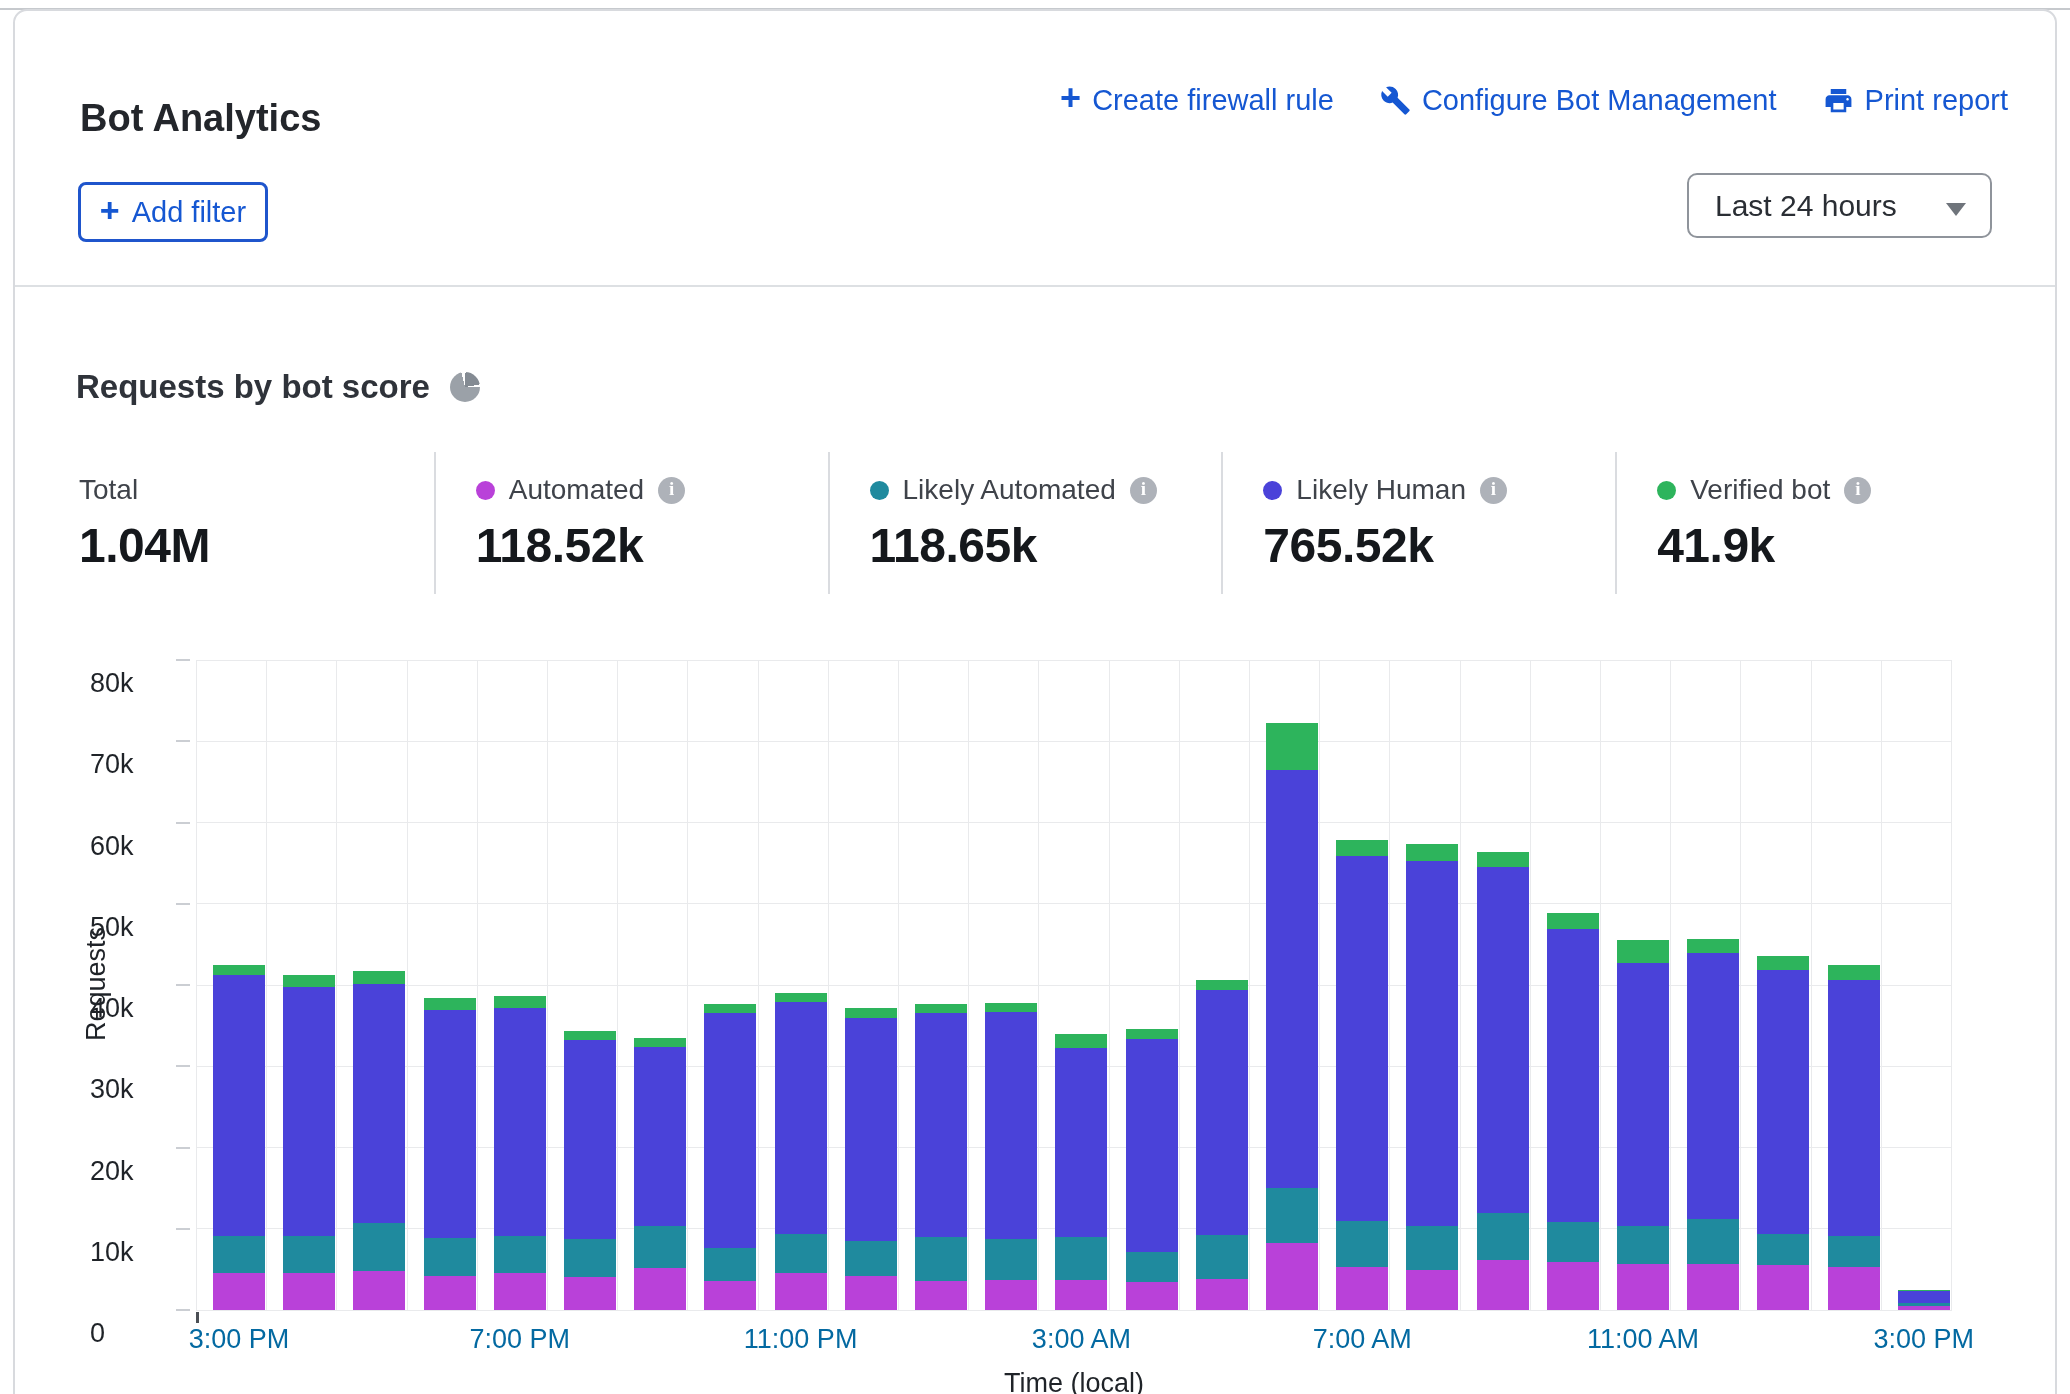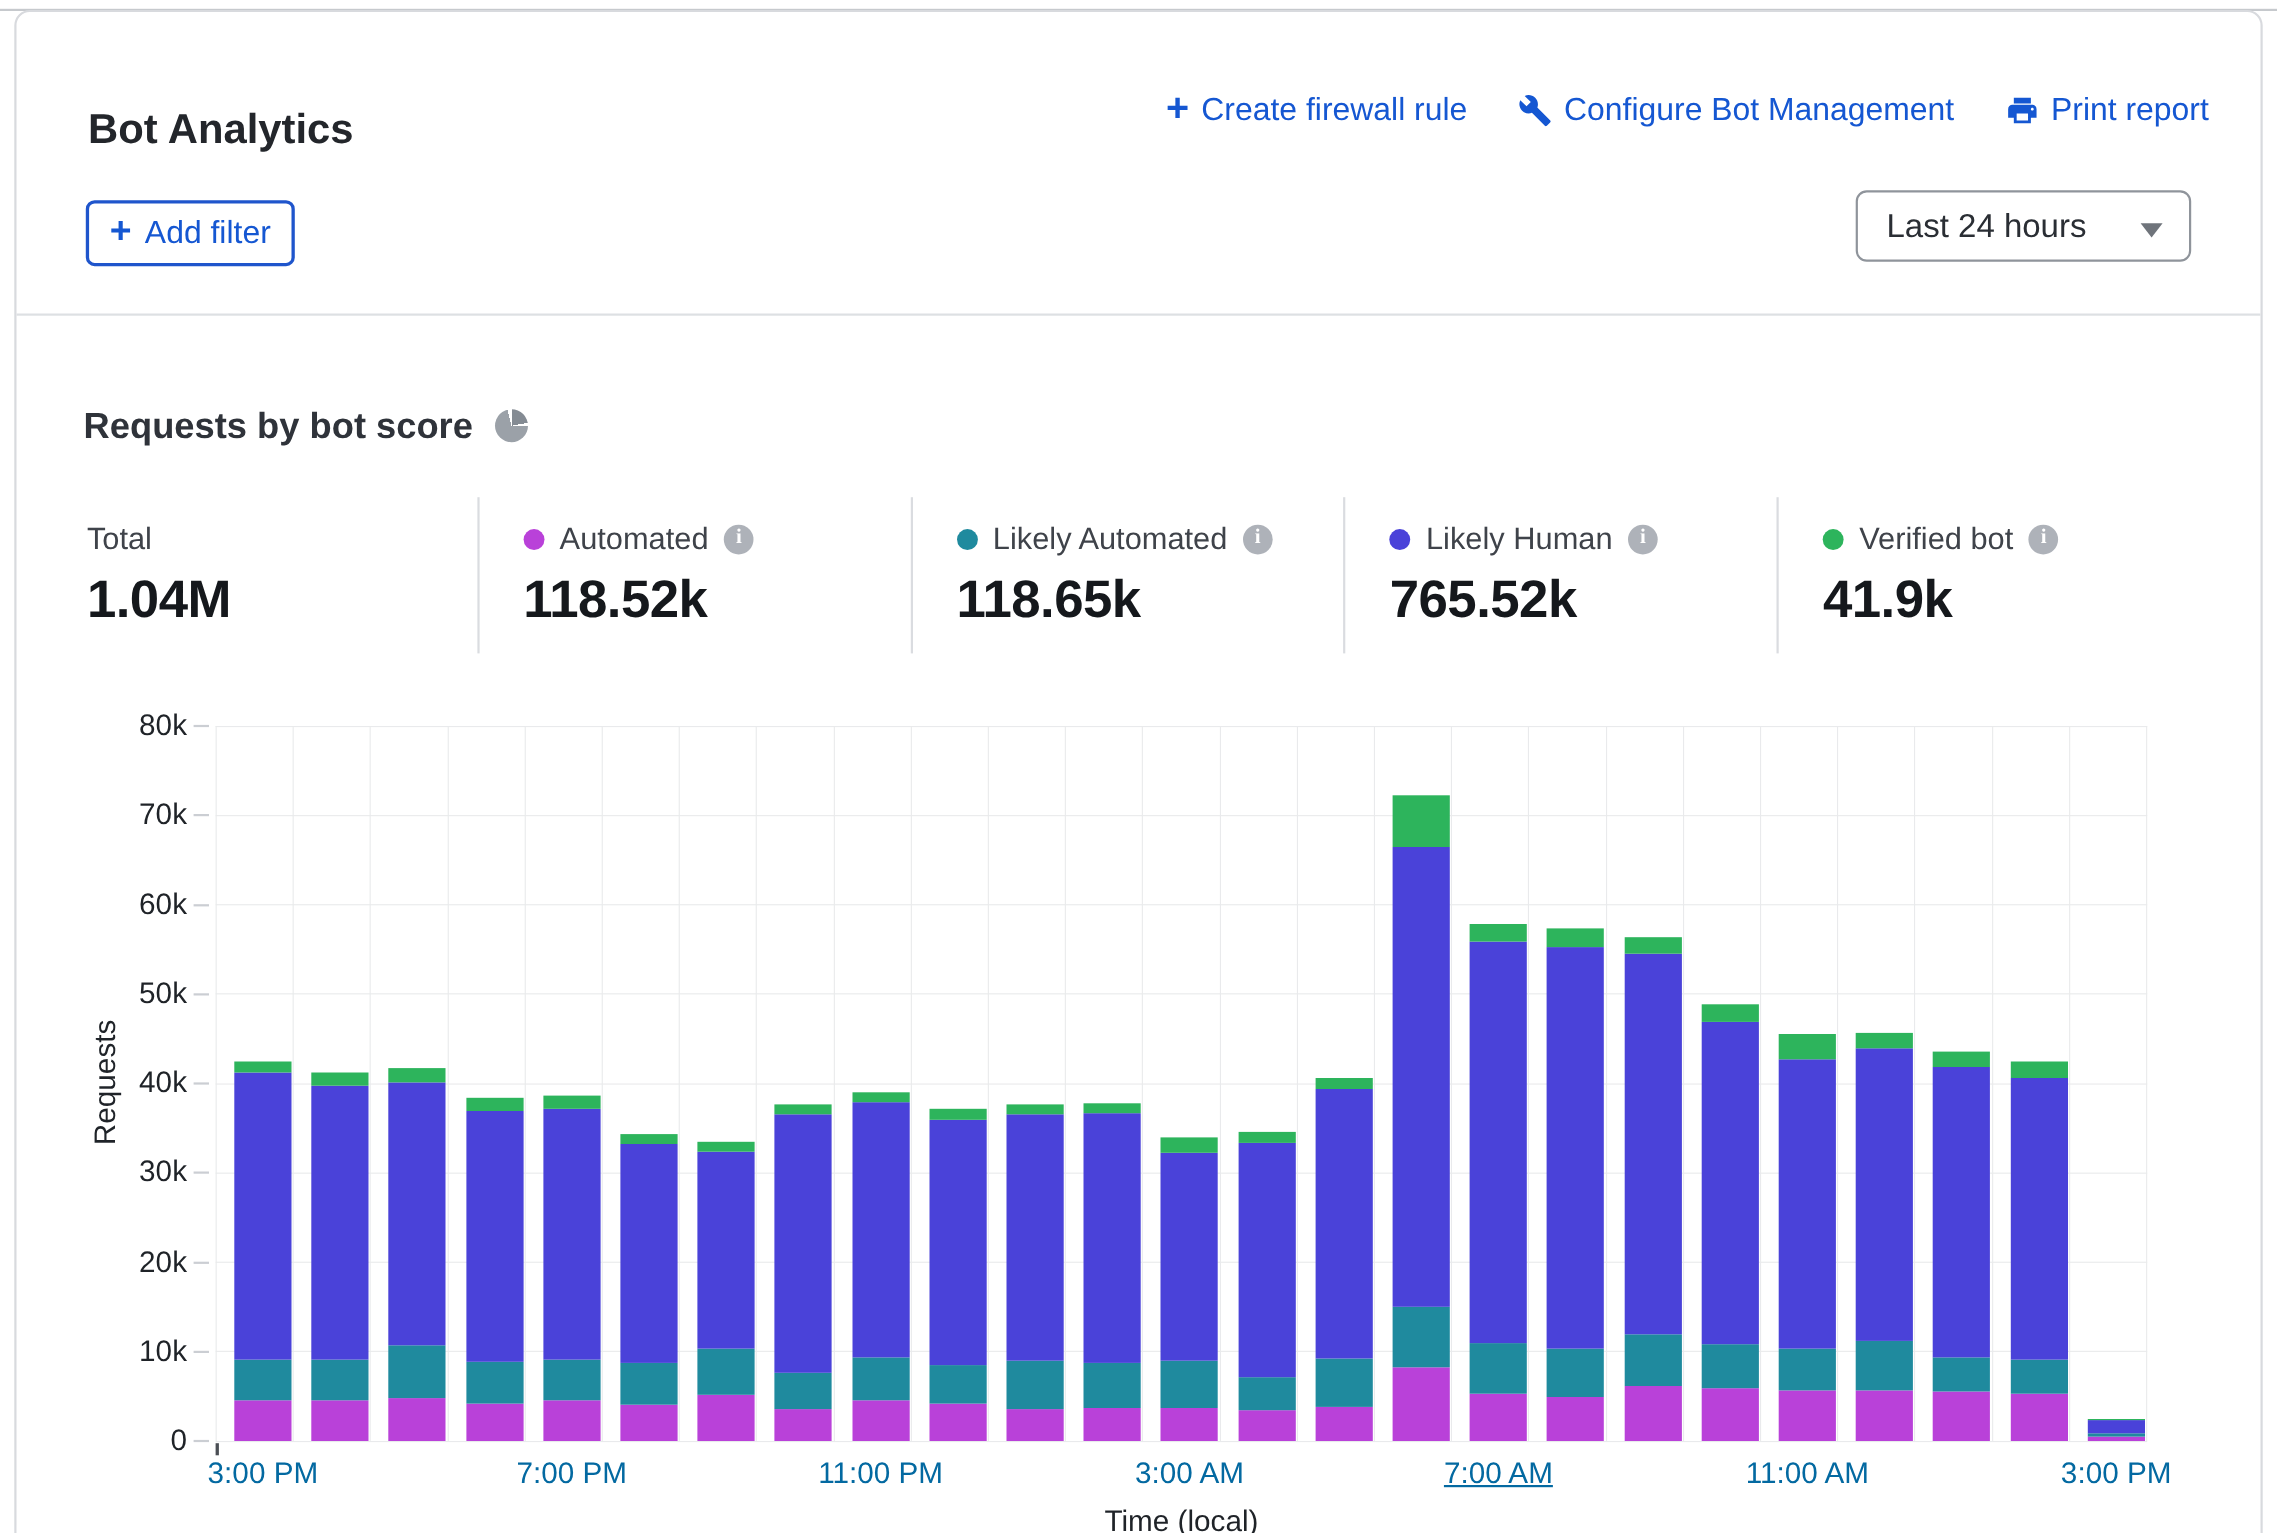--- a/index.html
+++ b/index.html
@@ -48,21 +48,21 @@
   .stat-label{font-size:28px;color:#3f434a;}
   .info-icon{width:27px;height:27px;border-radius:50%;background:#aeb2b9;position:relative;flex:0 0 auto;cursor:pointer;}
   .info-icon::after{content:"i";position:absolute;left:0;top:1px;width:100%;text-align:center;
     color:#fff;font-size:19px;font-weight:700;font-family:"Liberation Serif",serif;}
   .stat-value{font-size:48px;font-weight:700;color:#15181c;margin-top:12px;letter-spacing:-0.5px;}
 
   .chart-area{position:absolute;left:0;top:640px;width:2070px;height:754px;}
   .plot{position:absolute;left:196px;top:20px;width:1756px;height:650px;}
   .hgrid{position:absolute;left:0;width:100%;height:1px;background:#e9eaec;}
   .vgrid{position:absolute;top:0;width:1px;height:650px;background:#e9eaec;}
-  .ylab{position:absolute;width:80px;text-align:right;font-size:27px;color:#1f2328;left:90px;}
+  .ylab{position:absolute;width:80px;text-align:left;font-size:27px;color:#1f2328;left:90px;margin-top:24px;}
   .ytick{position:absolute;width:14px;height:2px;background:#cbced3;left:176px;}
   .xlab{position:absolute;font-size:27px;color:#0369a1;transform:translateX(-50%);white-space:nowrap;}
   .origin-tick{position:absolute;width:3px;height:11px;background:#4b4f55;}
   .axis-title-y{position:absolute;left:96px;top:344px;transform:translate(-50%,-50%) rotate(-90deg);
     font-size:27px;color:#1f2328;white-space:nowrap;}
   .axis-title-x{position:absolute;transform:translateX(-50%);font-size:27px;color:#1f2328;white-space:nowrap;}
   .bar-seg{position:absolute;}
 </style>
 </head>
 <body>
@@ -307,18 +307,18 @@
     <div class="ylab" style="top: 166.5px;">60k</div>
     <div class="ytick" style="top: 181.5px;"></div>
     <div class="ylab" style="top: 85.25px;">70k</div>
     <div class="ytick" style="top: 100.25px;"></div>
     <div class="ylab" style="top: 4px;">80k</div>
     <div class="ytick" style="top: 19px;"></div>
     <div class="xlab" style="left: 239px; top: 684px;">3:00 PM</div>
     <div class="xlab" style="left: 519.8px; top: 684px; text-align: right;">7:00 PM</div>
     <div class="xlab" style="left: 800.6px; top: 684px;">11:00 PM</div>
     <div class="xlab" style="left: 1081.4px; top: 684px;">3:00 AM</div>
-    <div class="xlab" style="left: 1362.2px; top: 684px; text-decoration: underline;">7:00 AM</div>
+    <div class="xlab" style="left: 1362.2px; top: 684px;">7:00 AM</div>
     <div class="xlab" style="left: 1643px; top: 684px;">11:00 AM</div>
     <div class="xlab" style="left: 1923.8px; top: 684px;">3:00 PM</div>
     <div class="origin-tick" style="left: 196px; top: 672px;"></div>
     <div class="axis-title-x" style="left: 1074px; top: 728px;">Time (local)</div>
   </div>
 
 </body></html>

